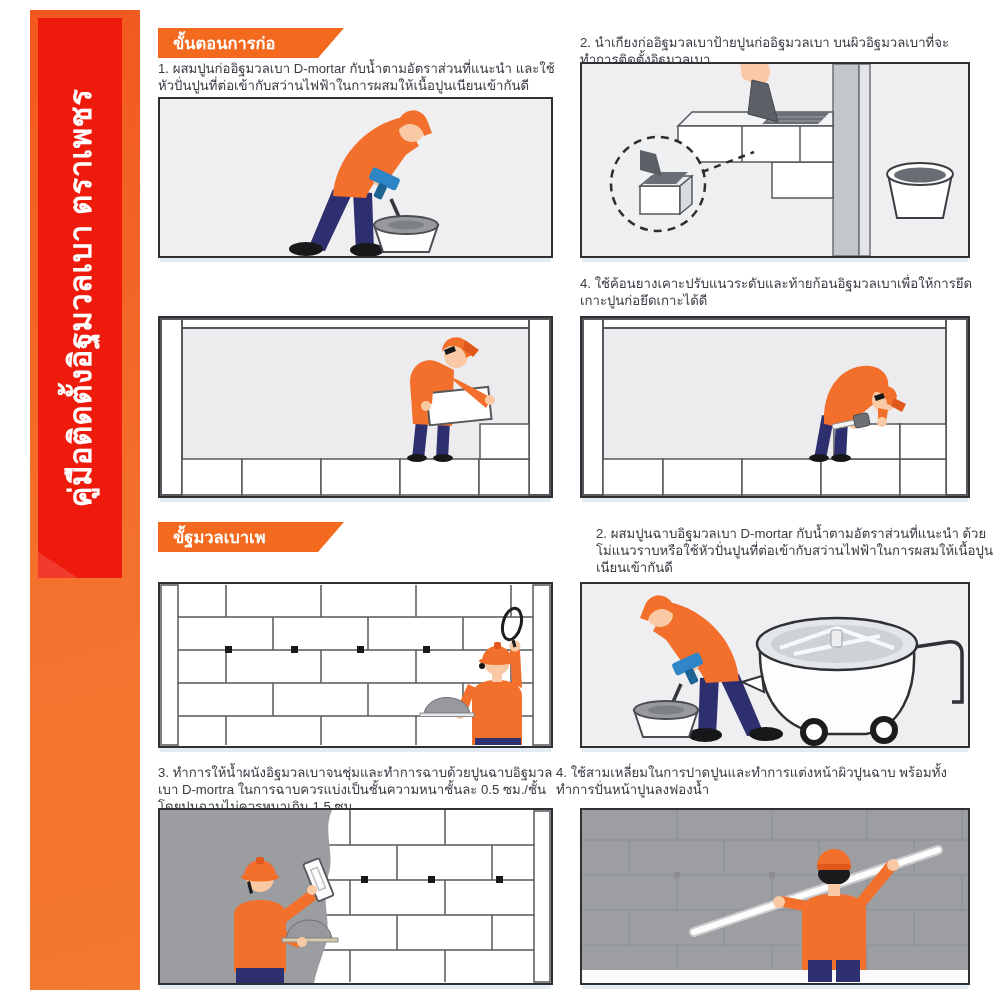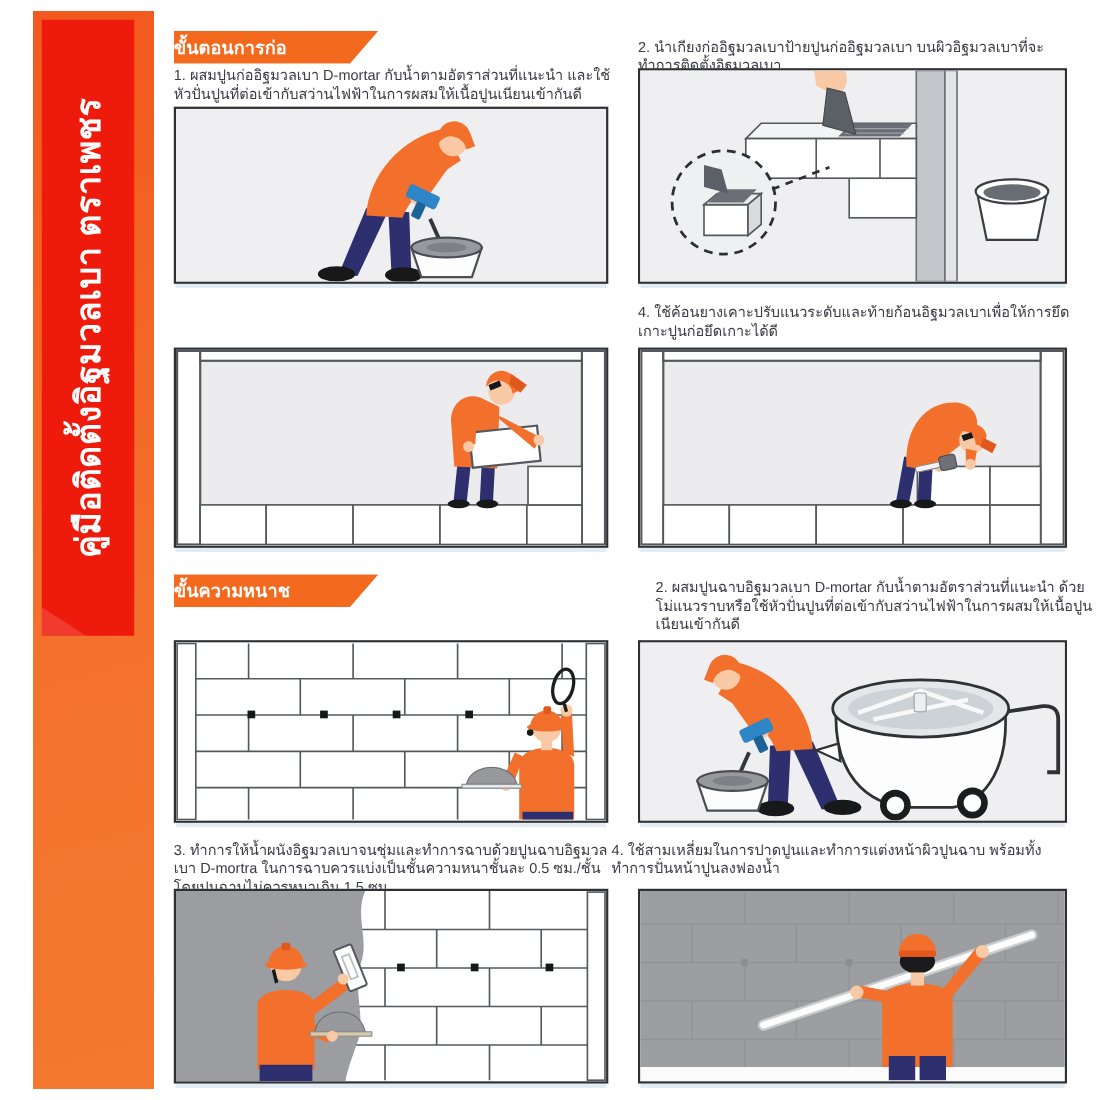--- a/index.html
+++ b/index.html
@@ -10,21 +10,21 @@
           background:linear-gradient(165deg,#f2581f 0%,#f4722e 60%,#f4782f 100%);}
   .banner-red{position:absolute;left:8px;top:8px;width:84px;height:560px;background:#ee1b0c;
               display:flex;align-items:center;justify-content:center;overflow:visible;}
   .banner-red::after{content:'';position:absolute;left:0;bottom:0;width:0;height:0;
               border-bottom:26px solid rgba(255,255,255,0.14);border-right:40px solid transparent;}
   .banner-text{transform:rotate(-90deg);white-space:nowrap;color:#fff;font-weight:bold;
               font-size:31px;letter-spacing:0.5px;}
   
   .badge{position:absolute;width:186px;height:30px;background:#f3691e;color:#fff;
          font-weight:bold;font-size:16.5px;display:flex;align-items:center;
-         padding-left:0;box-sizing:border-box;
+         padding-left:15px;box-sizing:border-box;
          clip-path:polygon(0 0,100% 0,calc(100% - 26px) 100%,0 100%);}
   #hdr1{left:158px;top:28px;} #hdr2{left:158px;top:522px;}
   
   .step-text{position:absolute;margin:0;font-size:13.2px;line-height:1.28;color:#3a3b43;
              font-weight:500;}
   #t1{left:158px;top:61px;width:402px;}
   #t2{left:580px;top:35px;width:400px;}
   #t3{left:158px;top:276px;width:402px;}
   #t4{left:580px;top:276px;width:404px;}
   #t5{left:158px;top:555px;width:402px;}
@@ -50,21 +50,21 @@
 <div id="page">
 
   <div class="banner">
     <div class="banner-red">
       <span class="banner-text">คู่มือติดตั้งอิฐมวลเบา ตราเพชร</span>
     </div>
   </div>
 
   <div class="badge" id="hdr1">ขั้นตอนการก่อ</div>
 
-  <div class="badge" id="hdr2">ขั้นความหนาช</div>
+  <div class="badge" id="hdr2">ขั้ฐมวลเบาเพ</div>
 
   <p class="step-text" id="t1">1. ผสมปูนก่ออิฐมวลเบา D-mortar กับน้ำตามอัตราส่วนที่แนะนำ และใช้หัวปั่นปูนที่ต่อเข้ากับสว่านไฟฟ้าในการผสมให้เนื้อปูนเนียนเข้ากันดี</p>
   <p class="step-text" id="t2">2. นำเกียงก่ออิฐมวลเบาป้ายปูนก่ออิฐมวลเบา บนผิวอิฐมวลเบาที่จะทำการติดตั้งอิฐมวลเบา</p>
   <p class="step-text" id="t4">4. ใช้ค้อนยางเคาะปรับแนวระดับและท้ายก้อนอิฐมวลเบาเพื่อให้การยึดเกาะปูนก่อยึดเกาะได้ดี</p>
   <p class="step-text" id="t6">2. ผสมปูนฉาบอิฐมวลเบา D-mortar กับน้ำตามอัตราส่วนที่แนะนำ ด้วยโม่แนวราบหรือใช้หัวปั่นปูนที่ต่อเข้ากับสว่านไฟฟ้าในการผสมให้เนื้อปูนเนียนเข้ากันดี</p>
   <p class="step-text" id="t7">3. ทำการให้น้ำผนังอิฐมวลเบาจนชุ่มและทำการฉาบด้วยปูนฉาบอิฐมวลเบา D-mortra ในการฉาบควรแบ่งเป็นชั้นความหนาชั้นละ 0.5 ซม./ชั้น โดยปูนฉาบไม่ควรหนาเกิน 1.5 ซม.</p>
   <p class="step-text" id="t8">4. ใช้สามเหลี่ยมในการปาดปูนและทำการแต่งหน้าผิวปูนฉาบ พร้อมทั้งทำการปั่นหน้าปูนลงฟองน้ำ</p>
 
   <div class="illu" id="i1">
     <svg viewBox="0 0 391 157">

